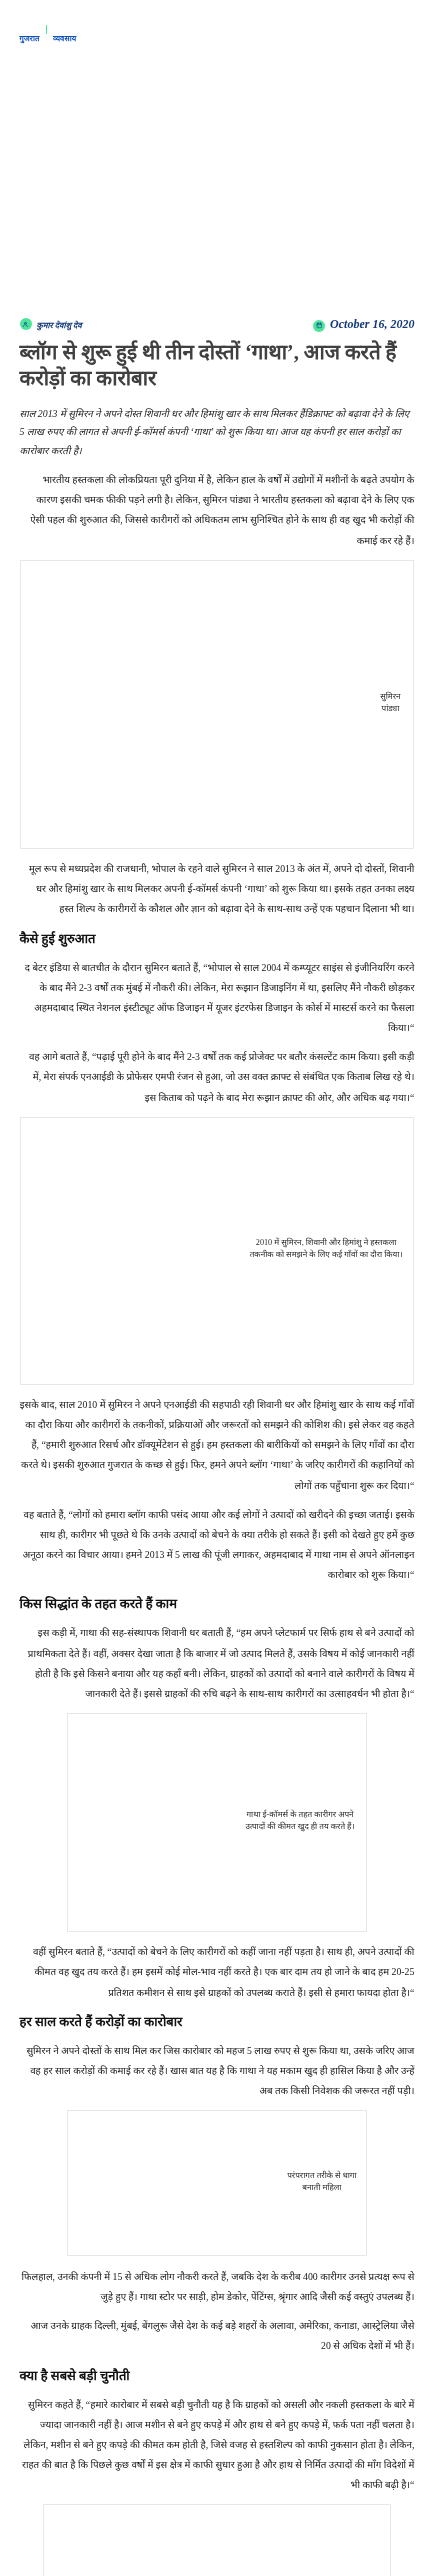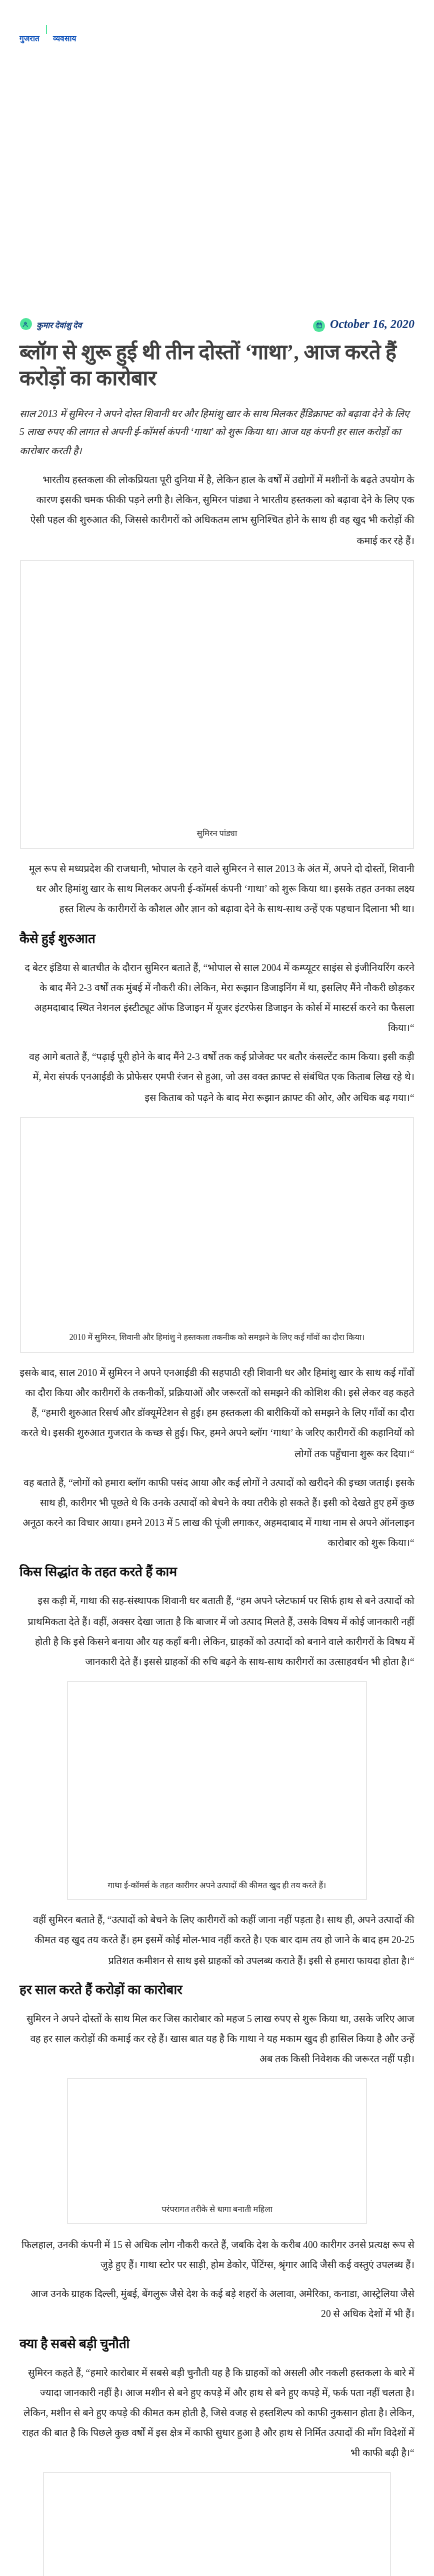--- a/index.html
+++ b/index.html
@@ -123,21 +123,21 @@
     margin: 5.2px 0 8.2px 0;
     color: #111111;
   }
 
   
   figure.media {
     margin: 3.1px 0 10.3px 0;
     border: 0.5px solid #e7e7e7;
     background: #fff;
     display: flex;
-    flex-direction: column;
+    flex-direction: row;
     justify-content: flex-end;
     align-items: center;
   }
   figure.media.w-full { width: 100%; }
   figure.media.w-mid  { width: 76%;  margin-left: auto; margin-right: auto; }
   figure.media.w-wide { width: 88%;  margin-left: auto; margin-right: auto; }
   figure.media .shot { width: 100%; flex: 1 1 auto; background: #fff; }
   figure.media figcaption {
     font-size: 8.2px;
     color: #2a2a2a;
@@ -195,21 +195,21 @@
     </figure>
 
     <p>मूल रूप से मध्यप्रदेश की राजधानी, भोपाल के रहने वाले सुमिरन ने साल 2013 के अंत में, अपने दो दोस्तों, शिवानी धर और हिमांशु खार के साथ मिलकर अपनी ई-कॉमर्स कंपनी ‘गाथा’ को शुरू किया था। इसके तहत उनका लक्ष्य हस्त शिल्प के कारीगरों के कौशल और ज्ञान को बढ़ावा देने के साथ-साथ उन्हें एक पहचान दिलाना भी था।</p>
 
     <h2>कैसे हुई शुरुआत</h2>
 
     <p>द बेटर इंडिया से बातचीत के दौरान सुमिरन बताते हैं, “भोपाल से साल 2004 में कम्प्यूटर साइंस से इंजीनियरिंग करने के बाद मैंने 2-3 वर्षों तक मुंबई में नौकरी की। लेकिन, मेरा रूझान डिजाइनिंग में था, इसलिए मैंने नौकरी छोड़कर अहमदाबाद स्थित नेशनल इंस्टीट्यूट ऑफ डिजाइन में यूजर इंटरफेस डिजाइन के कोर्स में मास्टर्स करने का फैसला किया।“</p>
 
     <p>वह आगे बताते हैं, “पढ़ाई पूरी होने के बाद मैंने 2-3 वर्षों तक कई प्रोजेक्ट पर बतौर कंसल्टेंट काम किया। इसी कड़ी में, मेरा संपर्क एनआईडी के प्रोफेसर एमपी रंजन से हुआ, जो उस वक्त क्राफ्ट से संबंधित एक किताब लिख रहे थे। इस किताब को पढ़ने के बाद मेरा रूझान क्राफ्ट की ओर, और अधिक बढ़ गया।“</p>
 
-    <figure class="media w-full" style="height:236px">
+    <figure class="media w-full" style="height:268px">
       <div class="shot"></div>
       <figcaption>2010 में सुमिरन, शिवानी और हिमांशु ने हस्तकला तकनीक को समझने के लिए कई गाँवों का दौरा किया।</figcaption>
     </figure>
 
     <p>इसके बाद, साल 2010 में सुमिरन ने अपने एनआईडी की सहपाठी रही शिवानी धर और हिमांशु खार के साथ कई गाँवों का दौरा किया और कारीगरों के तकनीकों, प्रक्रियाओं और जरूरतों को समझने की कोशिश की। इसे लेकर वह कहते हैं, “हमारी शुरुआत रिसर्च और डॉक्यूमेंटेशन से हुई। हम हस्तकला की बारीकियों को समझने के लिए गाँवों का दौरा करते थे। इसकी शुरुआत गुजरात के कच्छ से हुई। फिर, हमने अपने ब्लॉग ‘गाथा’ के जरिए कारीगरों की कहानियों को लोगों तक पहुँचाना शुरू कर दिया।“</p>
 
     <p>वह बताते हैं, “लोगों को हमारा ब्लॉग काफी पसंद आया और कई लोगों ने उत्पादों को खरीदने की इच्छा जताई। इसके साथ ही, कारीगर भी पूछते थे कि उनके उत्पादों को बेचने के क्या तरीके हो सकते हैं। इसी को देखते हुए हमें कुछ अनूठा करने का विचार आया। हमने 2013 में 5 लाख की पूंजी लगाकर, अहमदाबाद में गाथा नाम से अपने ऑनलाइन कारोबार को शुरू किया।“</p>
 
     <h2>किस सिद्धांत के तहत करते हैं काम</h2>
 

